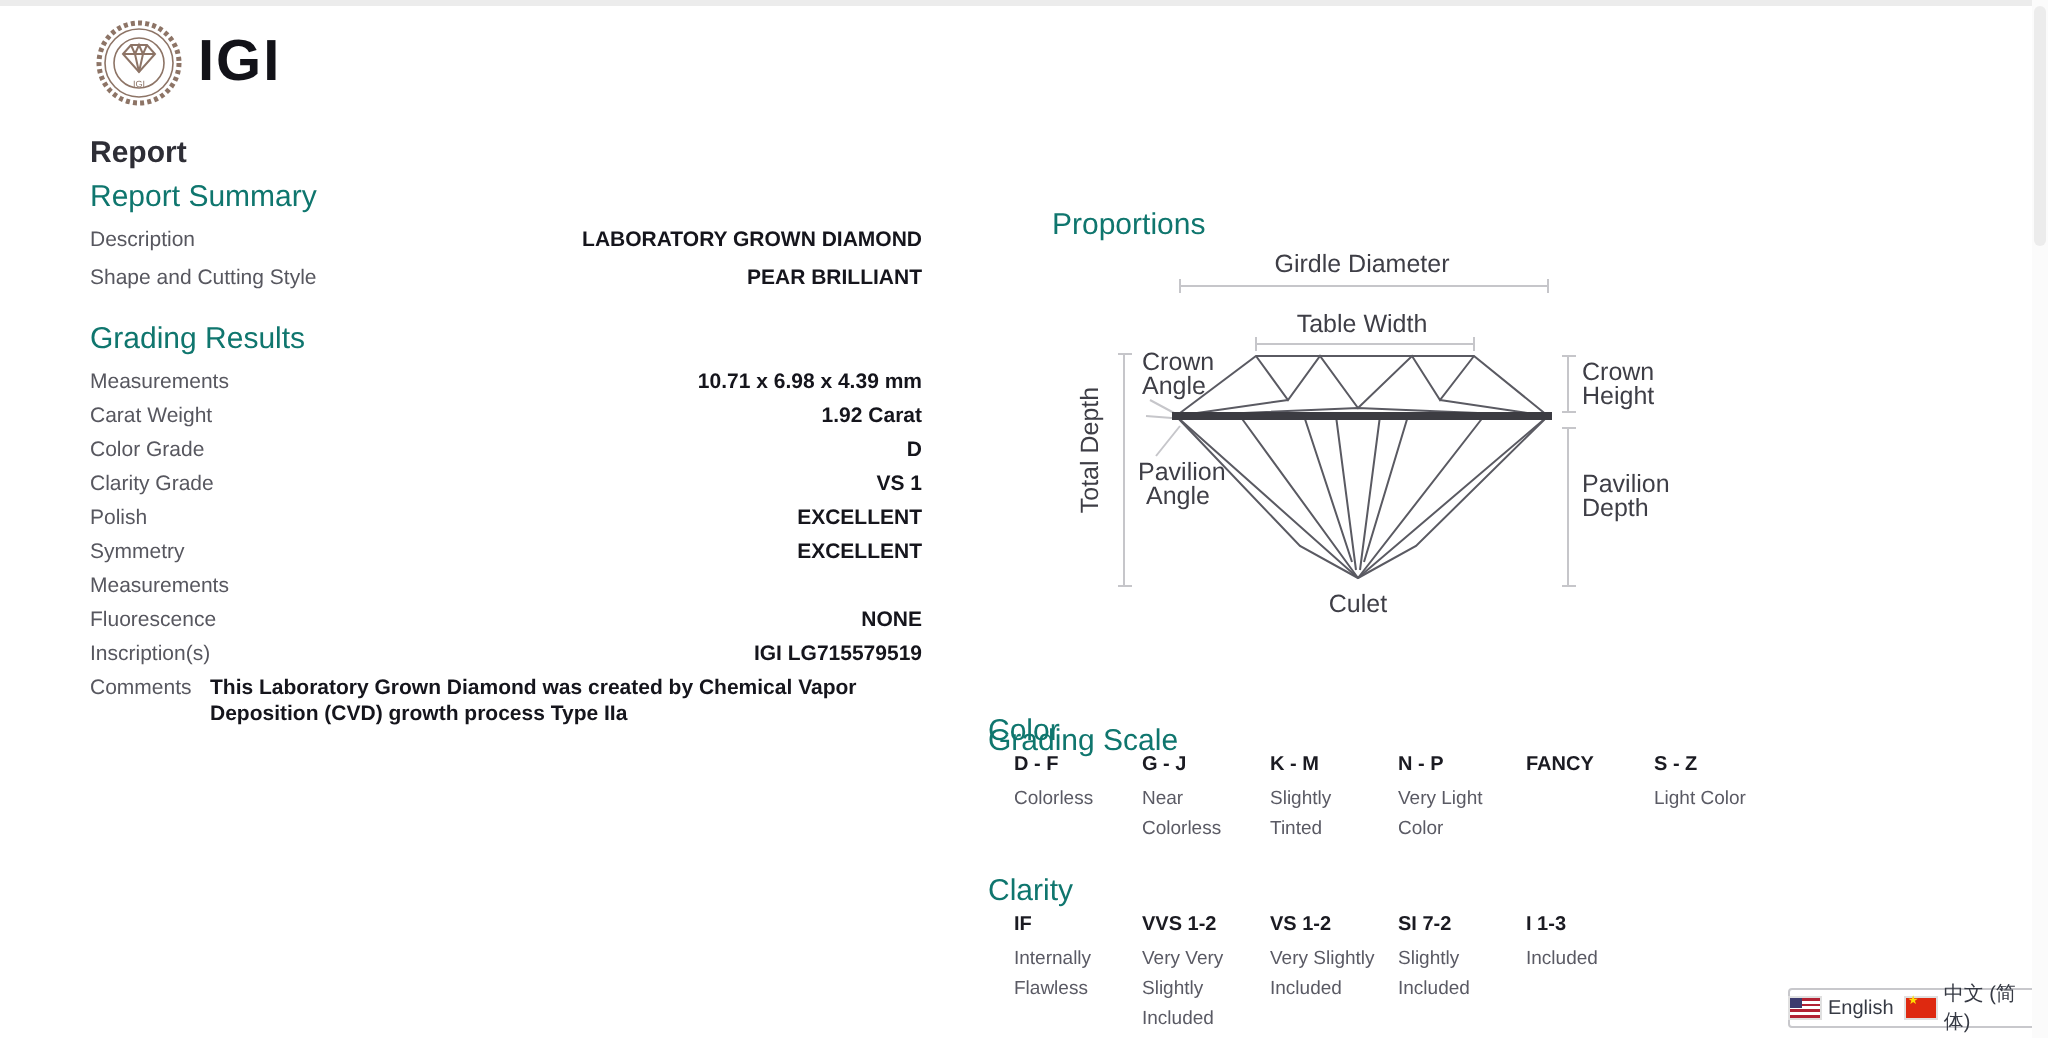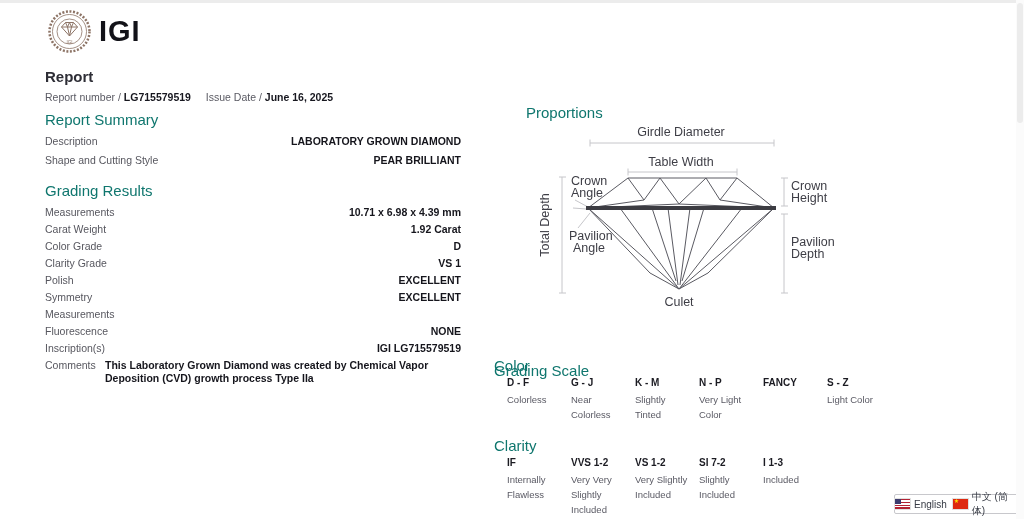--- a/index.html
+++ b/index.html
@@ -87,26 +87,20 @@
       <path d="M13.5 17 H29.5 M17.5 12.5 L19.5 17 L21.5 12.5 L23.5 17 L25.5 12.5 M19.5 17 L21.5 26 L23.5 17"></path>
     </g>
     <text x="21.5" y="33.5" text-anchor="middle" font-size="4.5" fill="#8d7466">IGI</text>
   </svg>
   <div class="wordmark">IGI</div>
 </div>
 
 <div class="left-col">
   <div class="page-title">Report</div>
 
-  <div class="meta">
-    <span class="meta-label">Report number /</span>
-    <span class="meta-value">LG715579519</span>
-    <span class="meta-label meta-gap">Issue Date /</span>
-    <span class="meta-value">June 16, 2025</span>
-  </div>
 
   <div class="section-heading">Report Summary</div>
   <div class="row">
     <span class="lbl">Description</span>
     <span class="val">LABORATORY GROWN DIAMOND</span>
   </div>
   <div class="row">
     <span class="lbl">Shape and Cutting Style</span>
     <span class="val">PEAR BRILLIANT</span>
   </div>

